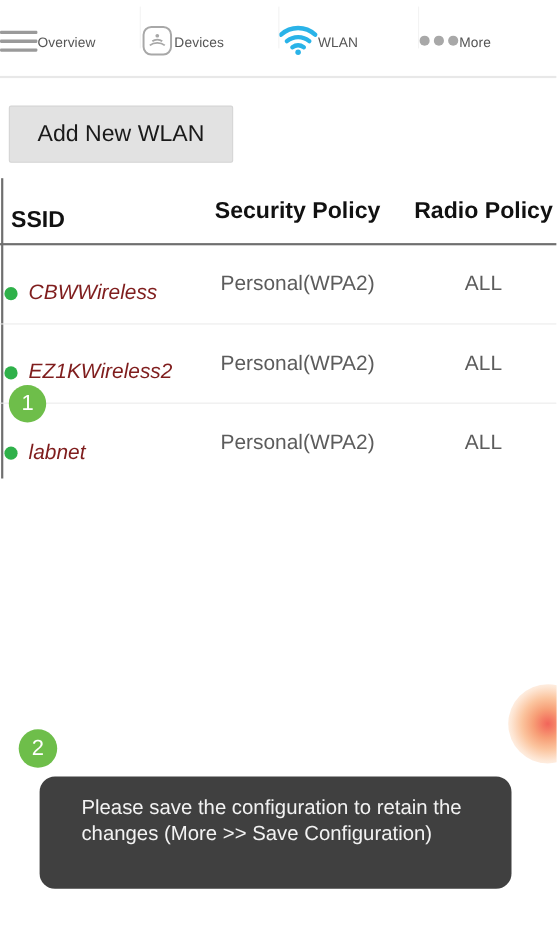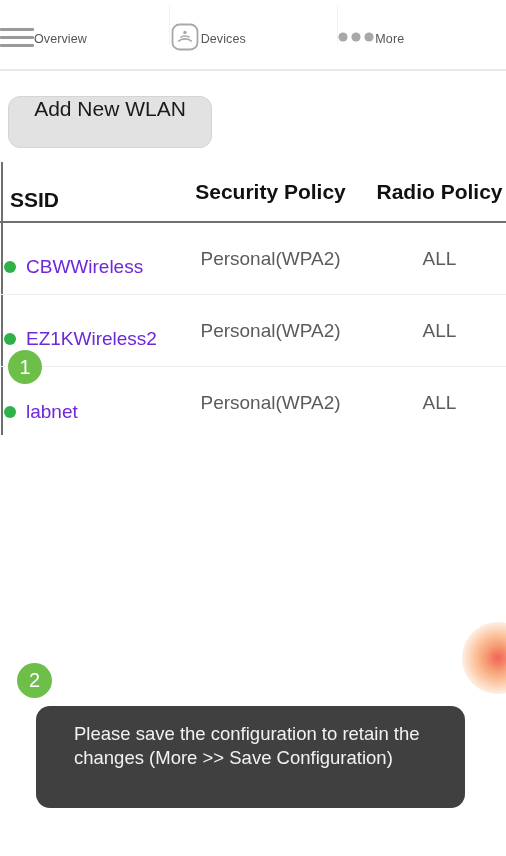--- a/index.html
+++ b/index.html
@@ -75,22 +75,23 @@
 
   
   .add-wlan-btn {
     position: absolute;
     left: 8px;
     top: 96px;
     width: 204px;
     height: 52px;
     background: #e2e2e2;
     border: 1px solid #d4d4d4;
-    border-radius: 12px;
-    display: flex;
+    border-radius: 2px;
+    display: flex;
+    align-items: center;
     justify-content: center;
     font-size: 21px;
     color: #1a1a1a;
     box-sizing: border-box;
     cursor: pointer;
   }
 
   
   .table {
     position: absolute;
@@ -160,22 +161,23 @@
   .ssid-dot {
     width: 12px;
     height: 12px;
     border-radius: 50%;
     background: #2fb14a;
     flex: 0 0 auto;
     margin-right: 10px;
   }
   .ssid-name {
     font-size: 19px;
-    color: #6d28d9;
+    color: #7f1d1d;
     white-space: nowrap;
+    font-style: italic;
   }
 
   
   .step-badge {
     position: absolute;
     border-radius: 50%;
     background: #6ebe4a;
     color: #ffffff;
     display: flex;
     align-items: center;
@@ -244,20 +246,31 @@
       <svg width="32" height="32" viewBox="0 0 32 32">
         <rect x="3.5" y="3.5" width="25" height="25" rx="7" ry="7" fill="none" stroke="#a8a8a8" stroke-width="1.8"></rect>
         <circle cx="16" cy="11.5" r="1.7" fill="#a8a8a8"></circle>
         <path d="M11.5 16.5 A6.2 5 0 0 1 20.5 16.5" fill="none" stroke="#a8a8a8" stroke-width="1.6"></path>
         <path d="M9.2 20.3 A9.2 7.4 0 0 1 22.8 20.3" fill="none" stroke="#a8a8a8" stroke-width="1.6"></path>
       </svg>
     </div>
     <div class="nav-label">Devices</div>
   </div>
 
+  <div class="nav-item">
+    <div class="nav-icon">
+      <svg width="36" height="30" viewBox="0 0 36 30">
+        <path d="M2.5 9.5 A23 23 0 0 1 33.5 9.5" fill="none" stroke="#2ab3e8" stroke-width="4" stroke-linecap="round"></path>
+        <path d="M7.8 15.4 A16 16 0 0 1 28.2 15.4" fill="none" stroke="#2ab3e8" stroke-width="4" stroke-linecap="round"></path>
+        <path d="M12.8 20.9 A9.2 9.2 0 0 1 23.2 20.9" fill="none" stroke="#2ab3e8" stroke-width="4" stroke-linecap="round"></path>
+        <circle cx="18" cy="25.6" r="2.5" fill="#2ab3e8"></circle>
+      </svg>
+    </div>
+    <div class="nav-label active">WLAN</div>
+  </div>
 
 
   <div class="nav-item">
     <div class="nav-icon">
       <svg width="38" height="12" viewBox="0 0 38 12">
         <circle cx="6" cy="6" r="4.6" fill="#a8a8a8"></circle>
         <circle cx="19" cy="6" r="4.6" fill="#a8a8a8"></circle>
         <circle cx="32" cy="6" r="4.6" fill="#a8a8a8"></circle>
       </svg>
     </div>

